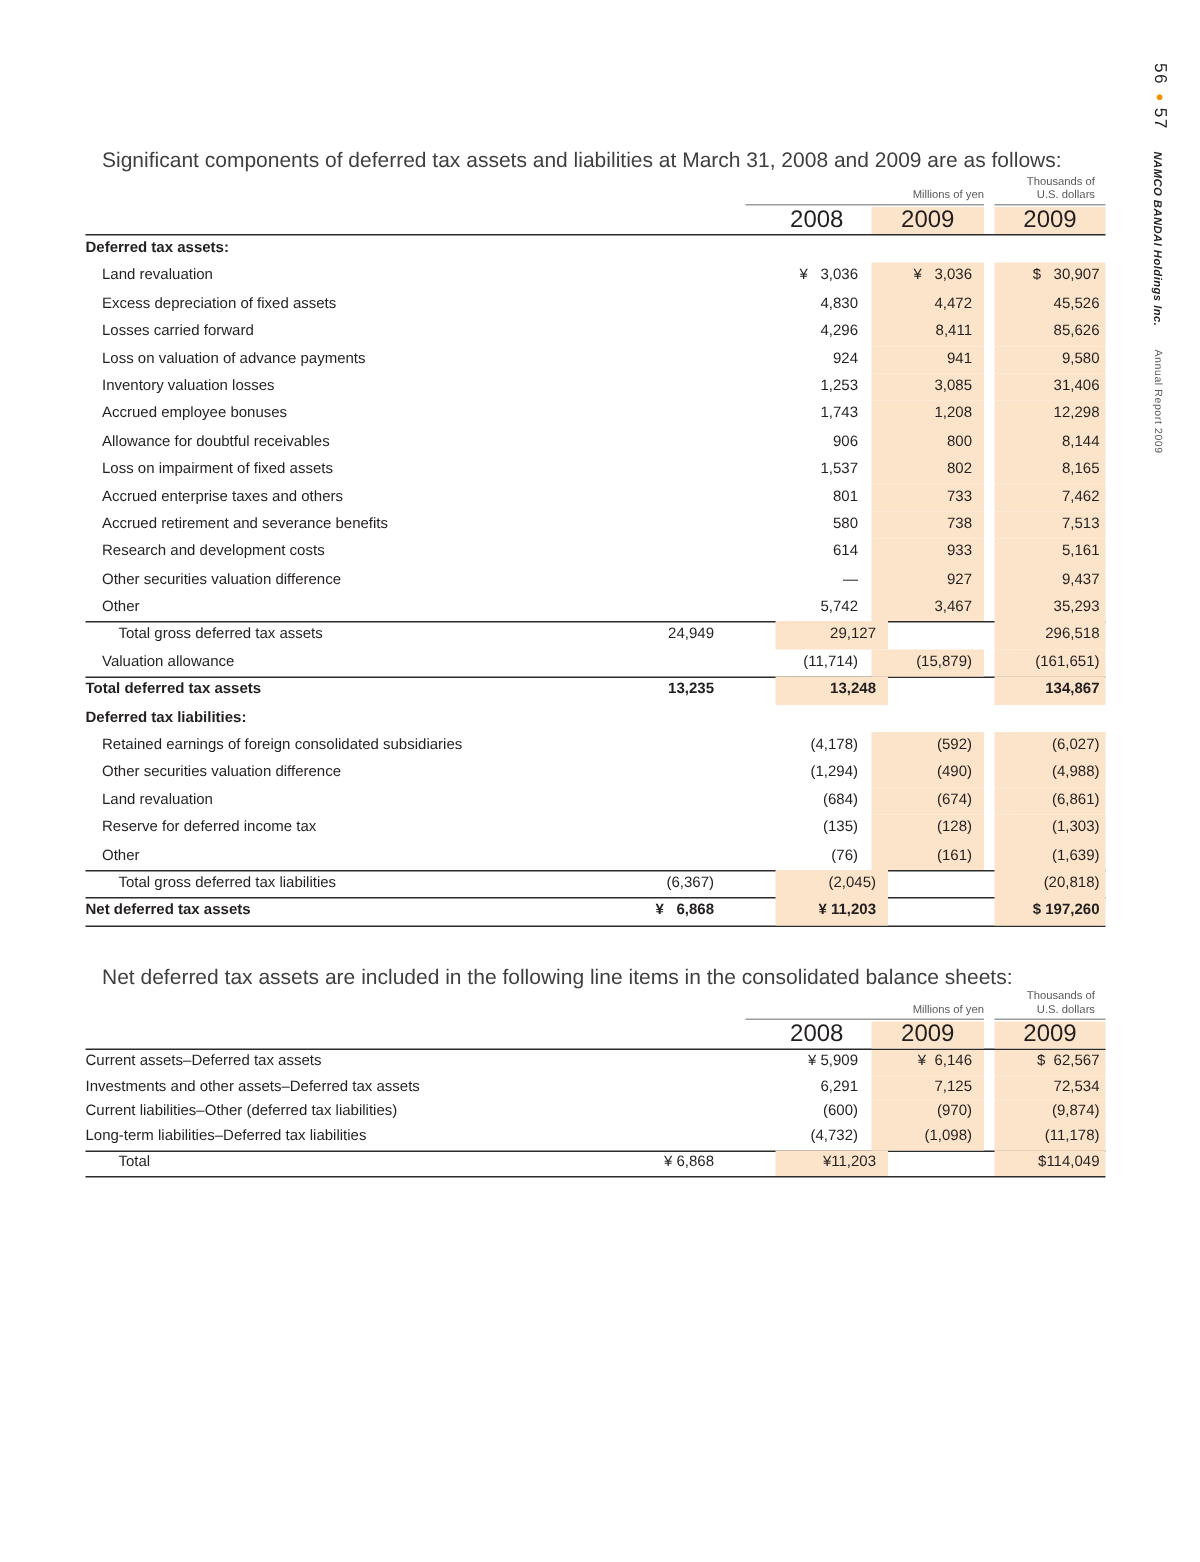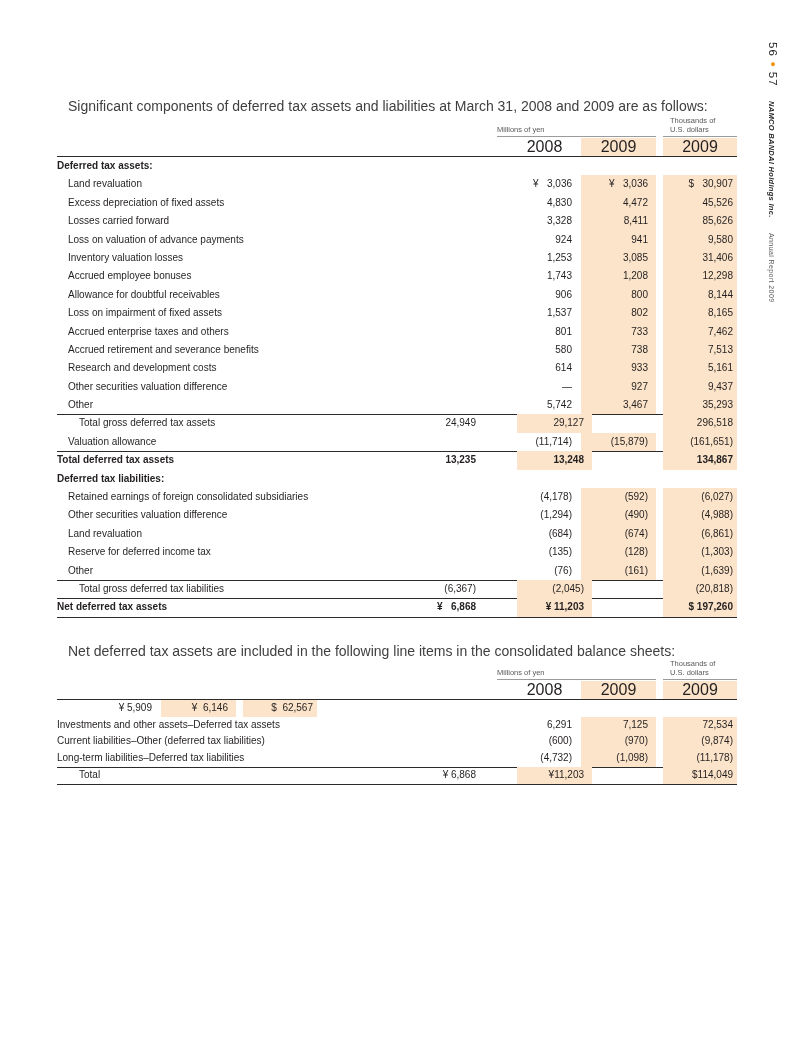--- a/index.html
+++ b/index.html
@@ -20,21 +20,21 @@
   }
   .intro2 { margin-top:27px; }
 
   
   .fintable { width:680px; }
   .thead { position:relative; height:44px; }
   .thead2 { height:42px; }
   .unit {
     position:absolute; bottom:20px;
     font-size:7.5px; line-height:9px; color:#58595b;
-    text-align:left;
+    text-align:right;
     border-bottom:1px solid #9b9b9b; padding-bottom:2px;
   }
   .unit-yen { right:81px; width:159px; }
   .unit-usd { right:0; width:74px; padding-left:7px; padding-right:7px; }
 
   .yearrow {
     position:absolute; bottom:0; left:0; right:0; height:18px;
     display:flex; align-items:flex-end;
     font-size:16px; line-height:18px;
     border-bottom:1px solid var(--rule, #2b2b2b);
@@ -113,21 +113,21 @@
           </div>
           <div class="row i1">
             <div class="c-label">Excess depreciation of fixed assets</div>
             <div class="c-2008">4,830</div>
             <div class="c-yen">4,472</div>
             <div class="c-gap"></div>
             <div class="c-usd">45,526</div>
           </div>
           <div class="row i1">
             <div class="c-label">Losses carried forward</div>
-            <div class="c-2008">3,328</div>
+            <div class="c-2008">4,296</div>
             <div class="c-yen">8,411</div>
             <div class="c-gap"></div>
             <div class="c-usd">85,626</div>
           </div>
           <div class="row i1">
             <div class="c-label">Loss on valuation of advance payments</div>
             <div class="c-2008">924</div>
             <div class="c-yen">941</div>
             <div class="c-gap"></div>
             <div class="c-usd">9,580</div>
@@ -284,20 +284,21 @@
         <div class="yearrow">
           <div class="c-label"></div>
           <div class="c-2008">2008</div>
           <div class="c-yen">2009</div>
           <div class="c-gap"></div>
           <div class="c-usd">2009</div>
         </div>
       </div>
       <div class="tbody" id="table2-body">
           <div class="row">
+            <div class="c-label">Current assets–Deferred tax assets</div>
             <div class="c-2008">¥ 5,909</div>
             <div class="c-yen">¥  6,146</div>
             <div class="c-gap"></div>
             <div class="c-usd">$  62,567</div>
           </div>
           <div class="row">
             <div class="c-label">Investments and other assets–Deferred tax assets</div>
             <div class="c-2008">6,291</div>
             <div class="c-yen">7,125</div>
             <div class="c-gap"></div>

